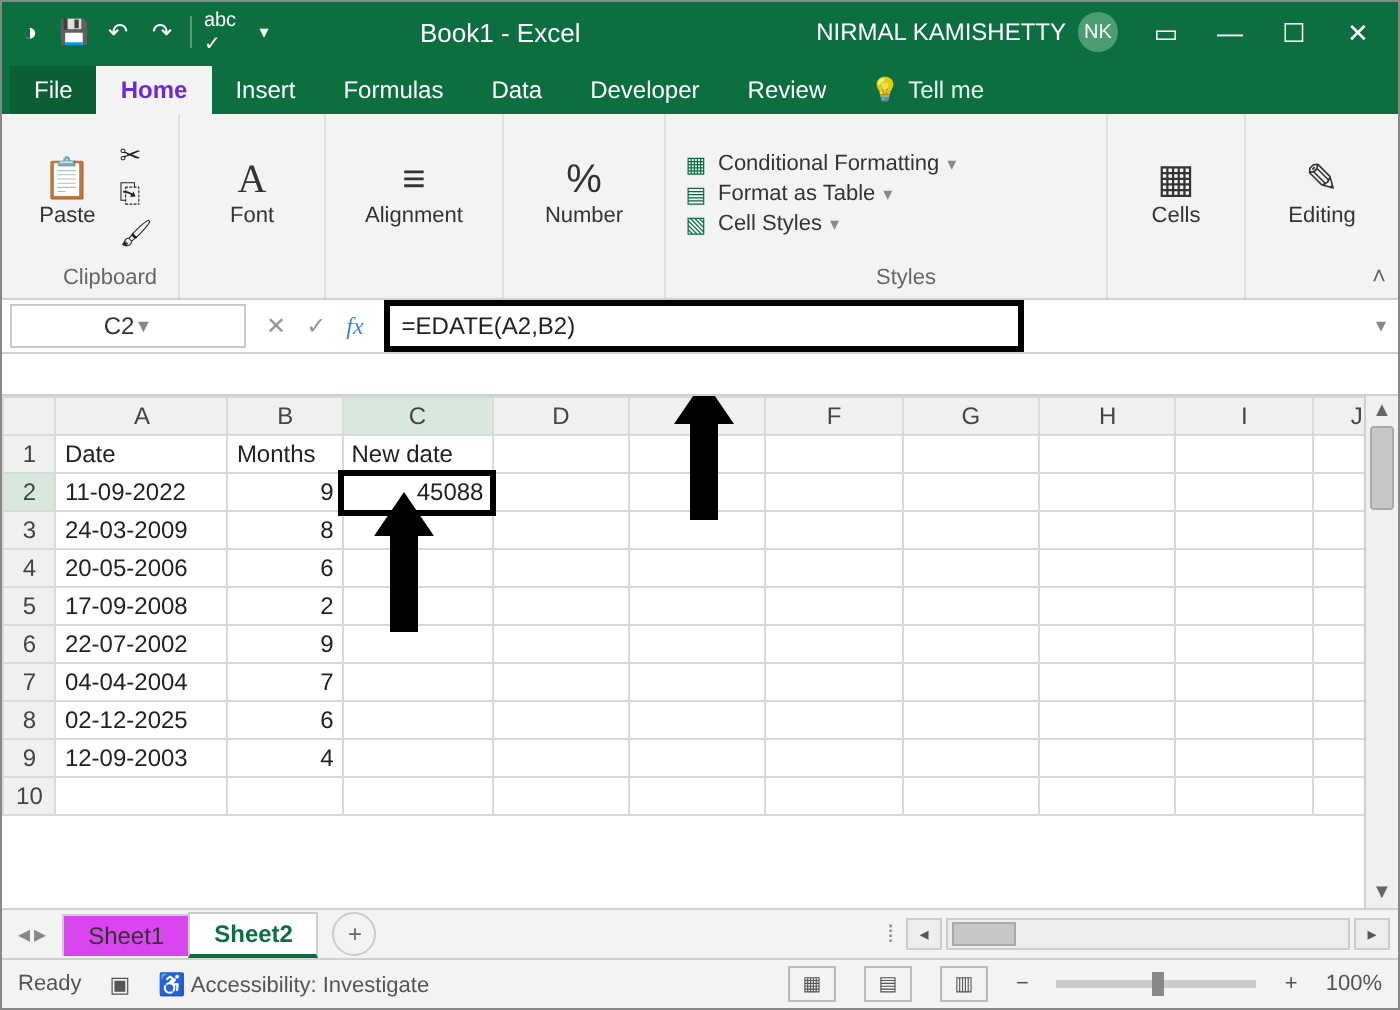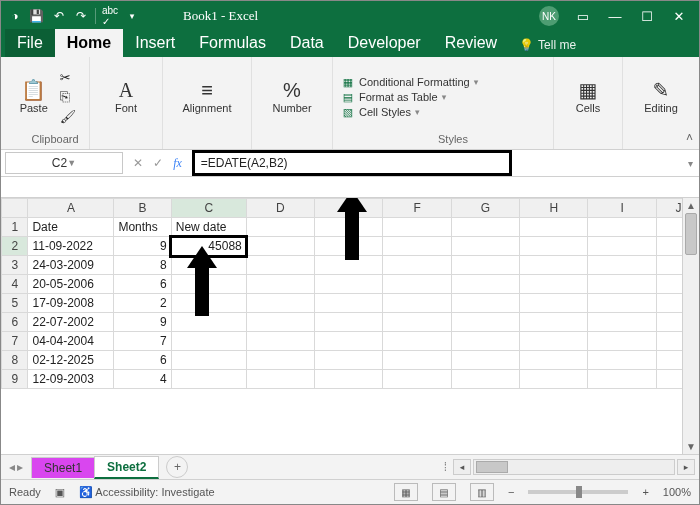--- a/index.html
+++ b/index.html
@@ -1,32 +1,32 @@
 <!DOCTYPE html>
 <html><head>
 <meta charset="utf-8">
 <style>
   html,body{margin:0;padding:0;font-family:"Segoe UI",Arial,sans-serif;font-size:12px;color:#222;background:#fff;}
   #app{width:700px;height:505px;border:1px solid #888;box-sizing:border-box;display:flex;flex-direction:column;overflow:hidden;background:#fff;}
   
   .titlebar{height:30px;background:#0d6f3f;color:#fff;display:flex;align-items:center;padding:0 6px;}
   .titlebar .left-controls{display:flex;align-items:center;gap:6px;}
-  .titlebar .doc-title{flex:0 0 auto;margin-left:43px;font-size:13px;font-family:Liberation Serif, serif;}
+  .titlebar .doc-title{flex:0 0 auto;margin-left:70px;font-size:13px;}
   .titlebar .spacer{flex:1;}
   .titlebar .user{display:flex;align-items:center;gap:6px;font-size:12px;}
   .titlebar .user .avatar{width:20px;height:20px;border-radius:50%;background:#4d9d72;display:flex;align-items:center;justify-content:center;font-size:10px;}
   .titlebar .win-controls{display:flex;align-items:center;gap:4px;margin-left:10px;}
   .titlebar .win-controls span{width:28px;height:20px;display:flex;align-items:center;justify-content:center;font-size:13px;}
   .tb-icon{width:16px;height:16px;display:inline-flex;align-items:center;justify-content:center;font-size:12px;color:#fff;}
   .tb-sep{width:1px;height:16px;background:rgba(255,255,255,0.3);}
   
   .ribbon-tabs{height:26px;background:#0d6f3f;display:flex;align-items:flex-end;padding-left:4px;color:#fff;}
-  .ribbon-tabs .tab{padding:5px 12px;font-size:16px;cursor:pointer;}
+  .ribbon-tabs .tab{padding:5px 12px;font-size:12px;cursor:pointer;}
   .ribbon-tabs .tab.file{background:#0b5f35;}
-  .ribbon-tabs .tab.active{background:#f3f3f3;color:#000000;font-weight:600;}
+  .ribbon-tabs .tab.active{background:#f3f3f3;color:#6d28d9;font-weight:600;}
   .ribbon-tabs .tellme{display:flex;align-items:center;gap:4px;padding:5px 10px;opacity:0.9;}
   
   .ribbon{height:92px;background:#f3f3f3;border-bottom:1px solid #d0d0d0;display:flex;align-items:stretch;position:relative;}
   .ribbon .group{border-right:1px solid #e0e0e0;display:flex;flex-direction:column;align-items:center;justify-content:space-between;padding:4px 8px 2px 8px;}
   .ribbon .group .group-body{flex:1;display:flex;align-items:center;justify-content:center;gap:6px;}
   .ribbon .group .group-label{font-size:11px;color:#666;text-align:center;padding-bottom:2px;margin-left:20px;}
   .big-btn{display:flex;flex-direction:column;align-items:center;justify-content:center;gap:2px;font-size:11px;color:#333;min-width:40px;}
   .big-btn .icon{font-size:20px;line-height:1;}
   .styles-list{display:flex;flex-direction:column;gap:2px;font-size:11px;color:#333;}
   .styles-list .row{display:flex;align-items:center;gap:4px;white-space:nowrap;}
@@ -87,20 +87,21 @@
       <span class="tb-icon">💾</span>
       <span class="tb-icon">↶</span>
       <span class="tb-icon">↷</span>
       <span class="tb-sep"></span>
       <span class="tb-icon" style="font-size:10px;">abc<br>✓</span>
       <span class="tb-icon" style="font-size:9px;">▾</span>
     </div>
     <div class="doc-title">Book1 - Excel</div>
     <div class="spacer"></div>
     <div class="user">
+      <span>NIRMAL KAMISHETTY</span>
       <span class="avatar">NK</span>
     </div>
     <div class="win-controls">
       <span>▭</span>
       <span>—</span>
       <span>☐</span>
       <span>✕</span>
     </div>
   </div>
 
@@ -362,20 +363,33 @@
             <td class="cell-right">4</td>
             <td class="cell-right"></td>
             <td class="cell-right"></td>
             <td class="cell-right"></td>
             <td class="cell-right"></td>
             <td class="cell-right"></td>
             <td class="cell-right"></td>
             <td class="cell-right"></td>
             <td class="cell-right"></td>
           </tr>
+          <tr>
+            <th class="rowhdr">10</th>
+            <td class="cell-left"></td>
+            <td class="cell-right"></td>
+            <td class="cell-right"></td>
+            <td class="cell-right"></td>
+            <td class="cell-right"></td>
+            <td class="cell-right"></td>
+            <td class="cell-right"></td>
+            <td class="cell-right"></td>
+            <td class="cell-right"></td>
+            <td class="cell-right"></td>
+          </tr>
         </tbody>
       </table>
     <div class="vscroll">
       <span>▲</span>
       <div class="thumb"></div>
       <div style="flex:1;"></div>
       <span>▼</span>
     </div>
 
     <div class="arrow-up" style="left:186px;top:48px;">

